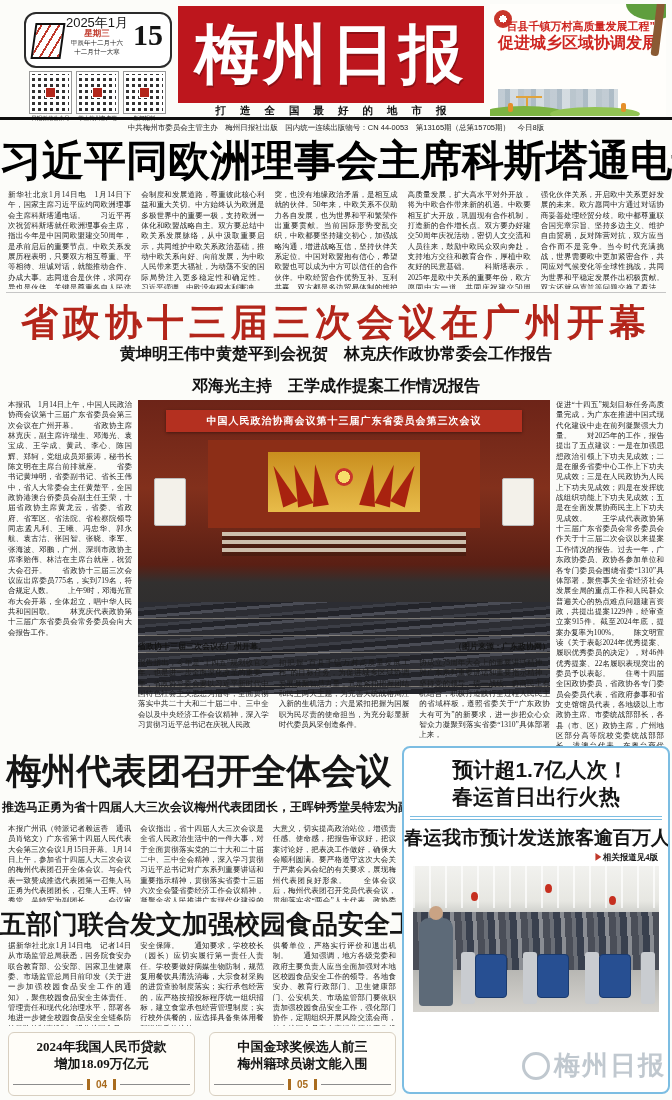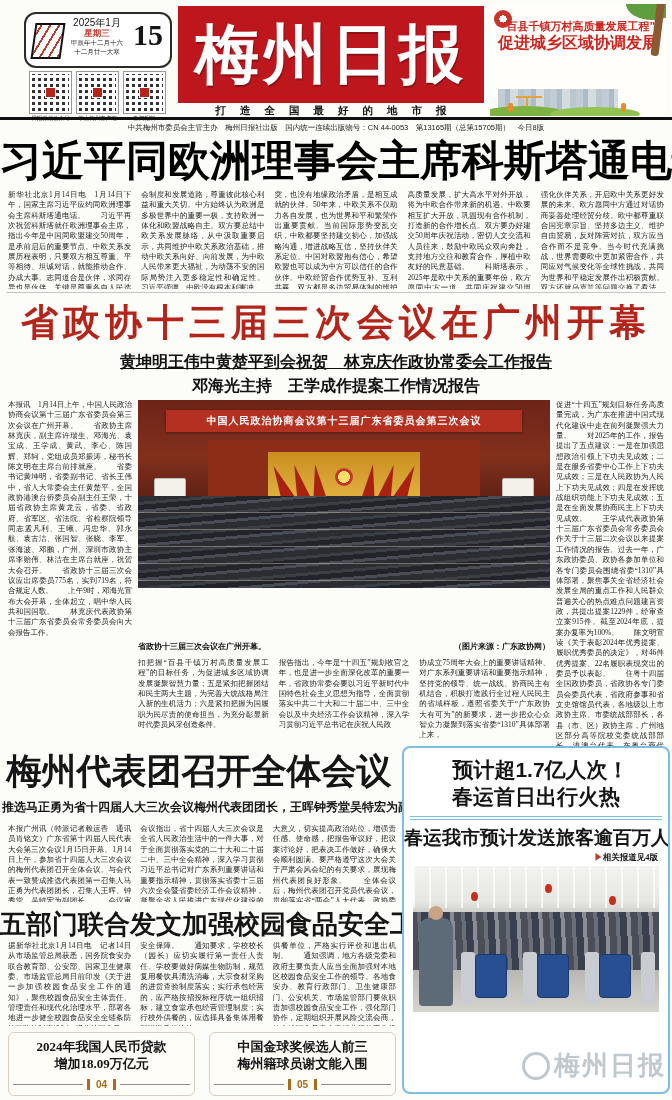--- a/index.html
+++ b/index.html
@@ -8,21 +8,21 @@
   .abs{position:absolute;}
   .just{text-align:justify;}
   .smalltxt{font-size:7.5px;line-height:1.38;color:#1c1c1c;overflow:hidden;}
   .colrow{display:flex;}
   .colrow>div{flex:1;overflow:hidden;}
 
   
   .datebox{left:24px;top:12px;width:144px;height:52px;border:2px solid #2b2b2b;border-radius:12px;background:#fff;}
   .datelogo{position:absolute;left:7px;top:9px;width:26px;height:32px;border:2px solid #111;background:repeating-linear-gradient(115deg,#fff 0 3px,#c0392b 3px 5px,#fff 5px 8px);transform:skewX(-8deg);}
   .datemid{position:absolute;left:38px;top:3px;width:66px;text-align:center;font-family:"Liberation Sans",sans-serif;}
-  .datemid .ym{font-size:10px;line-height:11px;}
+  .datemid .ym{font-size:13px;line-height:11px;}
   .datemid .wd{font-size:8.5px;line-height:10px;font-weight:bold;color:#c0392b;}
   .datemid .lu{font-size:6.5px;line-height:9px;color:#222;}
   .dateday{position:absolute;right:7px;top:4px;font-size:30px;font-weight:bold;font-family:"Liberation Serif",serif;}
   .qrrow{left:30px;top:72px;display:flex;gap:6px;}
   .qr{width:37px;height:37px;border:2px solid #fff;outline:1px solid #999;background:repeating-linear-gradient(0deg,#1b1b1b 0 3px,#fff 3px 6px),repeating-linear-gradient(90deg,#1b1b1b 0 3px,#fff 3px 6px);background-blend-mode:screen;position:relative;}
   .qr::after{content:"";position:absolute;left:13px;top:13px;width:9px;height:9px;background:#b3251a;border:1px solid #fff;}
   .qritem{width:41px;text-align:center;}
   .qrlabel{font-size:5.5px;line-height:7px;margin-top:2px;color:#333;white-space:nowrap;overflow:hidden;}
   .masthead{left:178px;top:6px;width:306px;height:97px;background:#bd161d;color:#fff;display:flex;align-items:center;justify-content:center;font-size:64px;font-weight:900;font-family:"Liberation Serif",serif;letter-spacing:4px;text-shadow:1px 2px 0 rgba(0,0,0,.25);}
   .slogan{left:178px;top:104px;width:306px;height:14px;text-align:center;font-size:10.5px;font-weight:bold;letter-spacing:14px;text-indent:14px;font-family:"Liberation Sans",sans-serif;white-space:nowrap;overflow:hidden;}
@@ -47,21 +47,21 @@
   
   .leadhead{left:0;top:133px;width:672px;text-align:center;font-size:42px;font-weight:900;font-family:"Liberation Sans",sans-serif;letter-spacing:0;color:#000;white-space:nowrap;}
   .leadbody{left:8px;top:190px;width:656px;height:99px;gap:10px;}
   .rule-light{left:6px;top:292px;width:660px;border-top:1px solid #c6c6c6;}
 
   
   .conghead{left:0;top:298px;width:672px;text-align:center;font-size:37px;font-weight:900;color:#b3251a;letter-spacing:5px;font-family:"Liberation Serif",serif;white-space:nowrap;}
   .deck{left:0;width:672px;text-align:center;font-size:16px;font-weight:bold;color:#111;white-space:nowrap;}
   .congleft{left:8px;top:400px;width:124px;height:345px;}
   .congright{left:556px;top:400px;width:108px;height:347px;}
-  .congphoto{left:138px;top:400px;width:412px;height:188px;background:linear-gradient(180deg,#6d2418 0%,#82301c 30%,#5a1f14 56%,#32302f 62%,#26262c 100%);overflow:hidden;}
+  .congphoto{left:138px;top:400px;width:412px;height:294px;background:linear-gradient(180deg,#6d2418 0%,#82301c 30%,#5a1f14 56%,#32302f 62%,#26262c 100%);overflow:hidden;}
   .congbanner{position:absolute;left:28px;top:10px;right:28px;height:22px;background:#b43020;color:#fff;font-size:10px;font-weight:bold;font-family:"Liberation Sans",sans-serif;text-align:center;line-height:22px;letter-spacing:1px;box-shadow:0 1px 3px rgba(0,0,0,.4);white-space:nowrap;overflow:hidden;}
   .stagewall{position:absolute;left:70px;top:40px;width:272px;height:88px;background:#8c2e17;}
   .goldback{position:absolute;left:130px;top:52px;width:152px;height:60px;background:linear-gradient(180deg,#c98e1e,#e8bc4a);}
   .flag{position:absolute;bottom:6px;width:0;height:0;border-left:8px solid transparent;border-right:8px solid transparent;border-bottom:42px solid #a8220f;}
   .stage-emblem{position:absolute;left:50%;top:16px;margin-left:-9px;width:18px;height:18px;border-radius:50%;background:radial-gradient(circle,#f7df6a 0 45%,#c8362b 48% 100%);}
   .presidium{position:absolute;left:84px;top:132px;right:84px;height:24px;background:repeating-linear-gradient(180deg,#d9cfbd 0 4px,#4a1d11 4px 8px);opacity:.9;}
   .screen{position:absolute;top:78px;width:30px;height:46px;background:#f3f1ea;border:1px solid #bbb;border-radius:2px;}
   .audience{position:absolute;left:0;right:0;bottom:0;height:92px;background:repeating-linear-gradient(175deg,#2c2d33 0 6px,#3c3e46 6px 9px,#23242a 9px 14px,#4a4c55 14px 17px);}
   .audience::after{content:"";position:absolute;inset:0;background:repeating-linear-gradient(180deg,transparent 0 16px,rgba(205,195,175,.45) 16px 17px);}
   .congcap{left:138px;top:641px;width:412px;display:flex;justify-content:space-between;font-size:8px;font-weight:bold;}
@@ -164,21 +164,21 @@
   <div class="abs leadbody colrow">
     <div class="smalltxt just">新华社北京1月14日电　1月14日下午，国家主席习近平应约同欧洲理事会主席科斯塔通电话。　　习近平再次祝贺科斯塔就任欧洲理事会主席，指出今年是中国同欧盟建交50周年，是承前启后的重要节点。中欧关系发展历程表明，只要双方相互尊重、平等相待、坦诚对话，就能推动合作、办成大事。志同道合是伙伴，求同存异也是伙伴。关键是尊重各自人民选择的社</div>
     <div class="smalltxt just">会制度和发展道路，尊重彼此核心利益和重大关切。中方始终认为欧洲是多极世界中的重要一极，支持欧洲一体化和欧盟战略自主。双方要总结中欧关系发展脉络，从中汲取重要启示，共同维护中欧关系政治基础，推动中欧关系向好、向前发展，为中欧人民带来更大福祉，为动荡不安的国际局势注入更多稳定性和确定性。　　习近平强调，中欧没有根本利害冲</div>
     <div class="smalltxt just">突，也没有地缘政治矛盾，是相互成就的伙伴。50年来，中欧关系不仅助力各自发展，也为世界和平和繁荣作出重要贡献。当前国际形势变乱交织，中欧都要坚持建交初心，加强战略沟通，增进战略互信，坚持伙伴关系定位。中国对欧盟抱有信心，希望欧盟也可以成为中方可以信任的合作伙伴。中欧经贸合作优势互补、互利共赢，双方都是多边贸易体制的维护者，已形成强大的经济共生关系。中国坚持</div>
     <div class="smalltxt just">高质量发展，扩大高水平对外开放，将为中欧合作带来新的机遇。中欧要相互扩大开放，巩固现有合作机制，打造新的合作增长点。双方要办好建交50周年庆祝活动，密切人文交流和人员往来，鼓励中欧民众双向奔赴，支持地方交往和教育合作，厚植中欧友好的民意基础。　　科斯塔表示，2025年是欧中关系的重要年份，欧方愿同中方一道，共同庆祝建交50周年，加强对话沟通，增进战略互信，</div>
     <div class="smalltxt just">强化伙伴关系，开启欧中关系更好发展的未来。欧方愿同中方通过对话协商妥善处理经贸分歧。欧中都尊重联合国宪章宗旨、坚持多边主义、维护自由贸易，反对阵营对抗，双方应当合作而不是竞争。当今时代充满挑战，世界需要欧中更加紧密合作，共同应对气候变化等全球性挑战，共同为世界和平稳定发展作出积极贡献。　　双方还就乌克兰等问题交换了看法，习近平阐述了中方劝和促谈的原则立场。</div>
   </div>
   <div class="abs rule-light"></div>
 
   <div class="abs conghead">省政协十三届三次会议在广州开幕</div>
-  <div class="abs deck" style="top:352px;text-decoration:underline;">黄坤明王伟中黄楚平到会祝贺　林克庆作政协常委会工作报告</div>
+  <div class="abs deck" style="top:344px;">黄坤明王伟中黄楚平到会祝贺　林克庆作政协常委会工作报告</div>
   <div class="abs deck" style="top:376px;">邓海光主持　王学成作提案工作情况报告</div>
 
   <div class="abs congleft smalltxt just">本报讯　1月14日上午，中国人民政治协商会议第十三届广东省委员会第三次会议在广州开幕。　　省政协主席林克庆，副主席许瑞生、邓海光、袁宝成、王学成、黄武、李心、陈国辉、郑轲，党组成员郑振涛，秘书长陈文明在主席台前排就座。　　省委书记黄坤明，省委副书记、省长王伟中，省人大常委会主任黄楚平，全国政协港澳台侨委员会副主任王荣，十届省政协主席黄龙云，省委、省政府、省军区、省法院、省检察院领导同志孟凡利、王曦、冯忠华、郭永航、袁古洁、张国智、张晓、李军、张海波、邓鹏，广州、深圳市政协主席李贻伟、林洁在主席台就座，祝贺大会召开。　　省政协十三届三次会议应出席委员775名，实到719名，符合规定人数。　　上午9时，邓海光宣布大会开幕，全体起立，唱中华人民共和国国歌。　　林克庆代表政协第十三届广东省委员会常务委员会向大会报告工作。</div>
 
   <div class="abs congphoto">
     <div class="congbanner">中国人民政治协商会议第十三届广东省委员会第三次会议</div>
     <div class="stagewall"></div>
     <div class="goldback">
       <div class="flag" style="left:6px;transform:rotate(-24deg);"></div>
       <div class="flag" style="left:24px;transform:rotate(-16deg);"></div>
@@ -193,22 +193,22 @@
     <div class="screen" style="right:16px;"></div>
     <div class="audience"></div>
   </div>
 
   <div class="abs congcap">
     <span>省政协十三届三次会议在广州开幕。</span>
     <span>（图片来源：广东政协网）</span>
   </div>
 
   <div class="abs congbottom colrow">
+    <div class="smalltxt just">报告指出，今年是“十四五”规划收官之年，也是进一步全面深化改革的重要一年，省政协常委会要以习近平新时代中国特色社会主义思想为指导，全面贯彻落实中共二十大和二十届二中、三中全会以及中央经济工作会议精神，深入学习贯彻习近平总书记在庆祝人民政</div>
     <div class="smalltxt just">扣把握“百县千镇万村高质量发展工程”的目标任务，为促进城乡区域协调发展凝聚智慧力量；五是紧扣把握团结和民主两大主题，为完善大统战格局注入新的生机活力；六是紧扣把握为国履职为民尽责的使命担当，为充分彰显新时代委员风采创造条件。</div>
-    <div class="smalltxt just">报告指出，今年是“十四五”规划收官之年，也是进一步全面深化改革的重要一年，省政协常委会要以习近平新时代中国特色社会主义思想为指导，全面贯彻落实中共二十大和二十届二中、三中全会以及中央经济工作会议精神，深入学习贯彻习近平总书记在庆祝人民政</div>
     <div class="smalltxt just">协成立75周年大会上的重要讲话精神、对广东系列重要讲话和重要指示精神，坚持党的领导、统一战线、协商民主有机结合，积极打造践行全过程人民民主的省域样板，遵照省委关于“广东政协大有可为”的新要求，进一步把众心众智众力凝聚到落实省委“1310”具体部署上来，</div>
   </div>
 
   <div class="abs congright smalltxt just">促进“十四五”规划目标任务高质量完成，为广东在推进中国式现代化建设中走在前列凝聚强大力量。　　对2025年的工作，报告提出了五点建议：一是在加强思想政治引领上下功夫见成效；二是在服务省委中心工作上下功夫见成效；三是在人民政协为人民上下功夫见成效；四是在发挥统战组织功能上下功夫见成效；五是在全面发展协商民主上下功夫见成效。　　王学成代表政协第十三届广东省委员会常务委员会作关于十三届二次会议以来提案工作情况的报告。过去一年，广东政协委员、政协各参加单位和各专门委员会围绕省委“1310”具体部署，聚焦事关全省经济社会发展全局的重点工作和人民群众普遍关心的热点难点问题建言资政，共提出提案1229件，经审查立案915件。截至2024年底，提案办复率为100%。　　陈文明宣读《关于表彰2024年优秀提案、履职优秀委员的决定》，对46件优秀提案、22名履职表现突出的委员予以表彰。　　住粤十四届全国政协委员，省政协各专门委员会委员代表，省政府参事和省文史馆馆员代表，各地级以上市政协主席、市委统战部部长，各县（市、区）政协主席，广州地区部分高等院校党委统战部部长，港澳台代表、在粤台商代表、海外华侨华人代表、省人民政协理论研究会专家代表、部分高等院校师生代表、外来务工人员代表列席开幕会。　　大会还邀请各国驻广州总领事馆官员及有关人士旁听开幕会。　　梅州市政协党组书记、主席陈朝晖，副市长陈伶俐等在梅州政协委员参加会议，各县（市、区）政协主席列席会议。（刘晓娟　周际　孙晓晖　赖亦宾）</div>
 
   <div class="abs delhead">梅州代表团召开全体会议</div>
   <div class="abs delsub">推选马正勇为省十四届人大三次会议梅州代表团团长，王晖钟秀堂吴特宏为副团长</div>
   <div class="abs delbody colrow">
     <div class="smalltxt just">本报广州讯（特派记者赖运香　通讯员肖铭文）广东省第十四届人民代表大会第三次会议1月15日开幕。1月14日上午，参加省十四届人大三次会议的梅州代表团召开全体会议。与会代表一致赞成推选代表团第一召集人马正勇为代表团团长，召集人王晖、钟秀堂、吴特宏为副团长。　　会议审议大会主席团、秘书长名单草案和会议议程草案；传达贯彻召集人会议及会风会纪规定暨工作部署会议精神；签署大会严肃会风会纪承诺书。</div>
     <div class="smalltxt just">会议指出，省十四届人大三次会议是全省人民政治生活中的一件大事，对于全面贯彻落实党的二十大和二十届二中、三中全会精神，深入学习贯彻习近平总书记对广东系列重要讲话和重要指示精神，贯彻落实省委十三届六次全会暨省委经济工作会议精神，凝聚全省人民推进广东现代化建设的智慧和力量，具有十分重要的意义。与会代表要忠诚拥护“两个确立”、坚决做到“两个维护”，按照省委的部署要求，充分认识本次大会的重</div>

